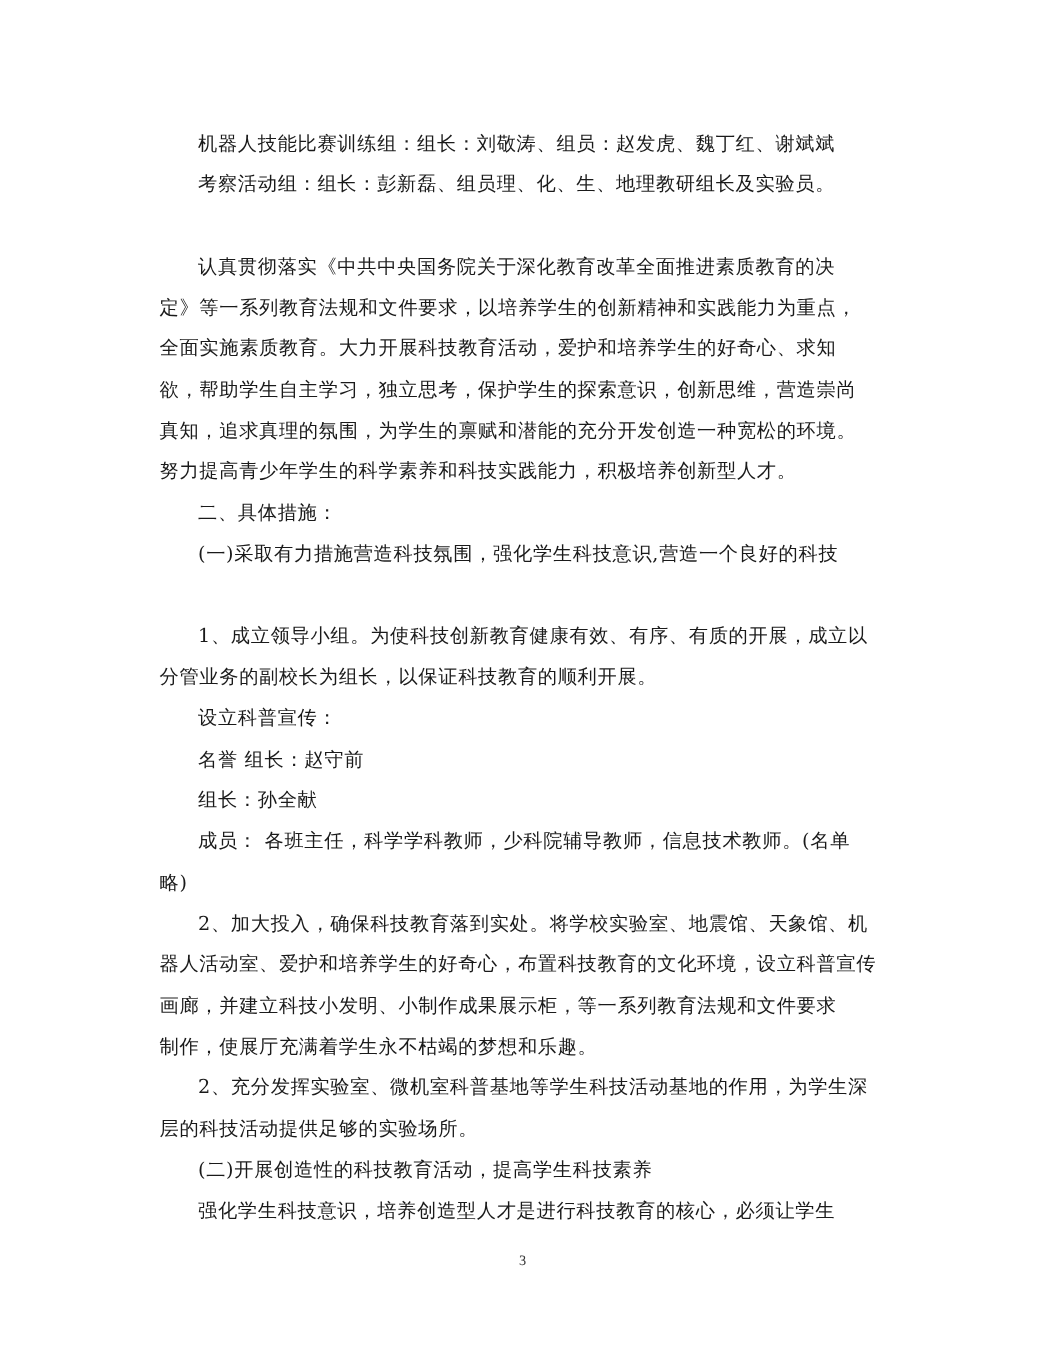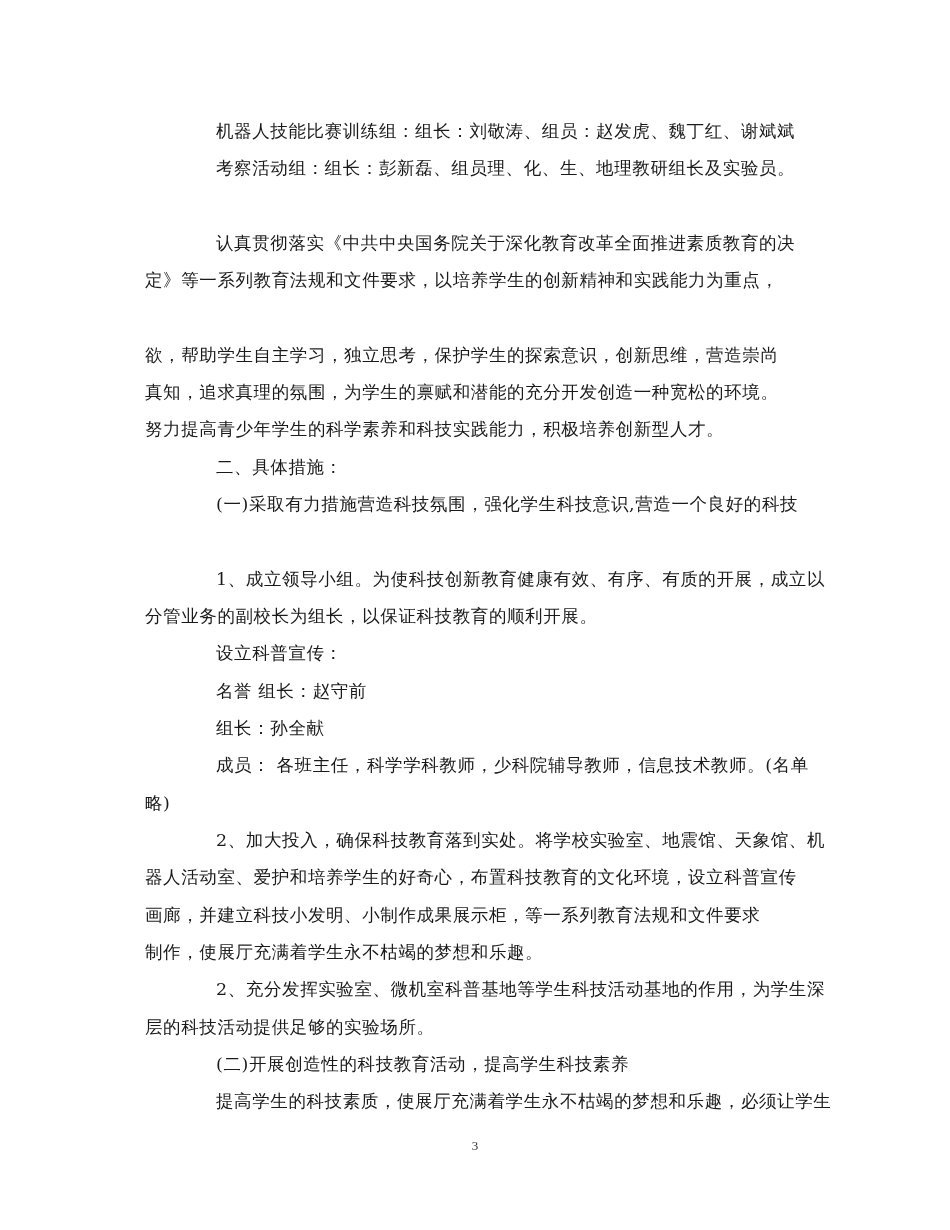--- a/index.html
+++ b/index.html
@@ -8,54 +8,55 @@
     .line {
       position: absolute;
       left: 145px;
       white-space: nowrap;
       font-family: "DejaVu Serif", "Liberation Serif", serif;
       font-size: 17.5px;
       line-height: 22px;
       color: #1a1a1a;
       letter-spacing: 0.6px;
     }
-    .indent { left: 180px; margin-left: 36px; }
+    .indent { left: 180px; }
     .page-number {
       position: absolute;
       left: 0; width: 950px;
       top: 1138px;
       text-align: center;
       font-family: "Liberation Serif", serif;
       font-size: 13px;
       color: #333;
     }
   </style>
 </head>
 <body>
 
 <div class="page">
   <div class="line indent" style="top:120px">机器人技能比赛训练组：组长：刘敬涛、组员：赵发虎、魏丁红、谢斌斌</div>
   <div class="line indent" style="top:157px">考察活动组：组长：彭新磊、组员理、化、生、地理教研组长及实验员。</div>
   <div class="line indent" style="top:232px">认真贯彻落实《中共中央国务院关于深化教育改革全面推进素质教育的决</div>
   <div class="line" style="top:269px">定》等一系列教育法规和文件要求，以培养学生的创新精神和实践能力为重点，</div>
+  <div class="line" style="top:306px">全面实施素质教育。大力开展科技教育活动，爱护和培养学生的好奇心、求知</div>
   <div class="line" style="top:344px">欲，帮助学生自主学习，独立思考，保护学生的探索意识，创新思维，营造崇尚</div>
   <div class="line" style="top:381px">真知，追求真理的氛围，为学生的禀赋和潜能的充分开发创造一种宽松的环境。</div>
   <div class="line" style="top:418px">努力提高青少年学生的科学素养和科技实践能力，积极培养创新型人才。</div>
   <div class="line indent" style="top:456px">二、具体措施：</div>
   <div class="line indent" style="top:493px">(一)采取有力措施营造科技氛围，强化学生科技意识,营造一个良好的科技</div>
   <div class="line indent" style="top:568px">1、成立领导小组。为使科技创新教育健康有效、有序、有质的开展，成立以</div>
   <div class="line" style="top:605px">分管业务的副校长为组长，以保证科技教育的顺利开展。</div>
   <div class="line indent" style="top:642px">设立科普宣传：</div>
   <div class="line indent" style="top:680px">名誉 组长：赵守前</div>
   <div class="line indent" style="top:717px">组长：孙全献</div>
   <div class="line indent" style="top:754px">成员： 各班主任，科学学科教师，少科院辅导教师，信息技术教师。(名单</div>
   <div class="line" style="top:792px">略)</div>
   <div class="line indent" style="top:829px">2、加大投入，确保科技教育落到实处。将学校实验室、地震馆、天象馆、机</div>
   <div class="line" style="top:866px">器人活动室、爱护和培养学生的好奇心，布置科技教育的文化环境，设立科普宣传</div>
   <div class="line" style="top:904px">画廊，并建立科技小发明、小制作成果展示柜，等一系列教育法规和文件要求</div>
   <div class="line" style="top:941px">制作，使展厅充满着学生永不枯竭的梦想和乐趣。</div>
   <div class="line indent" style="top:978px">2、充分发挥实验室、微机室科普基地等学生科技活动基地的作用，为学生深</div>
   <div class="line" style="top:1016px">层的科技活动提供足够的实验场所。</div>
   <div class="line indent" style="top:1053px">(二)开展创造性的科技教育活动，提高学生科技素养</div>
-  <div class="line indent" style="top:1090px">提高学生的科技素质，使展厅充满着学生永不枯竭的梦想和乐趣，必须让学生</div>
+  <div class="line indent" style="top:1090px">强化学生科技意识，培养创造型人才是进行科技教育的核心，必须让学生</div>
 
   <div class="page-number">3</div>
 </div>
 
 </body></html>

